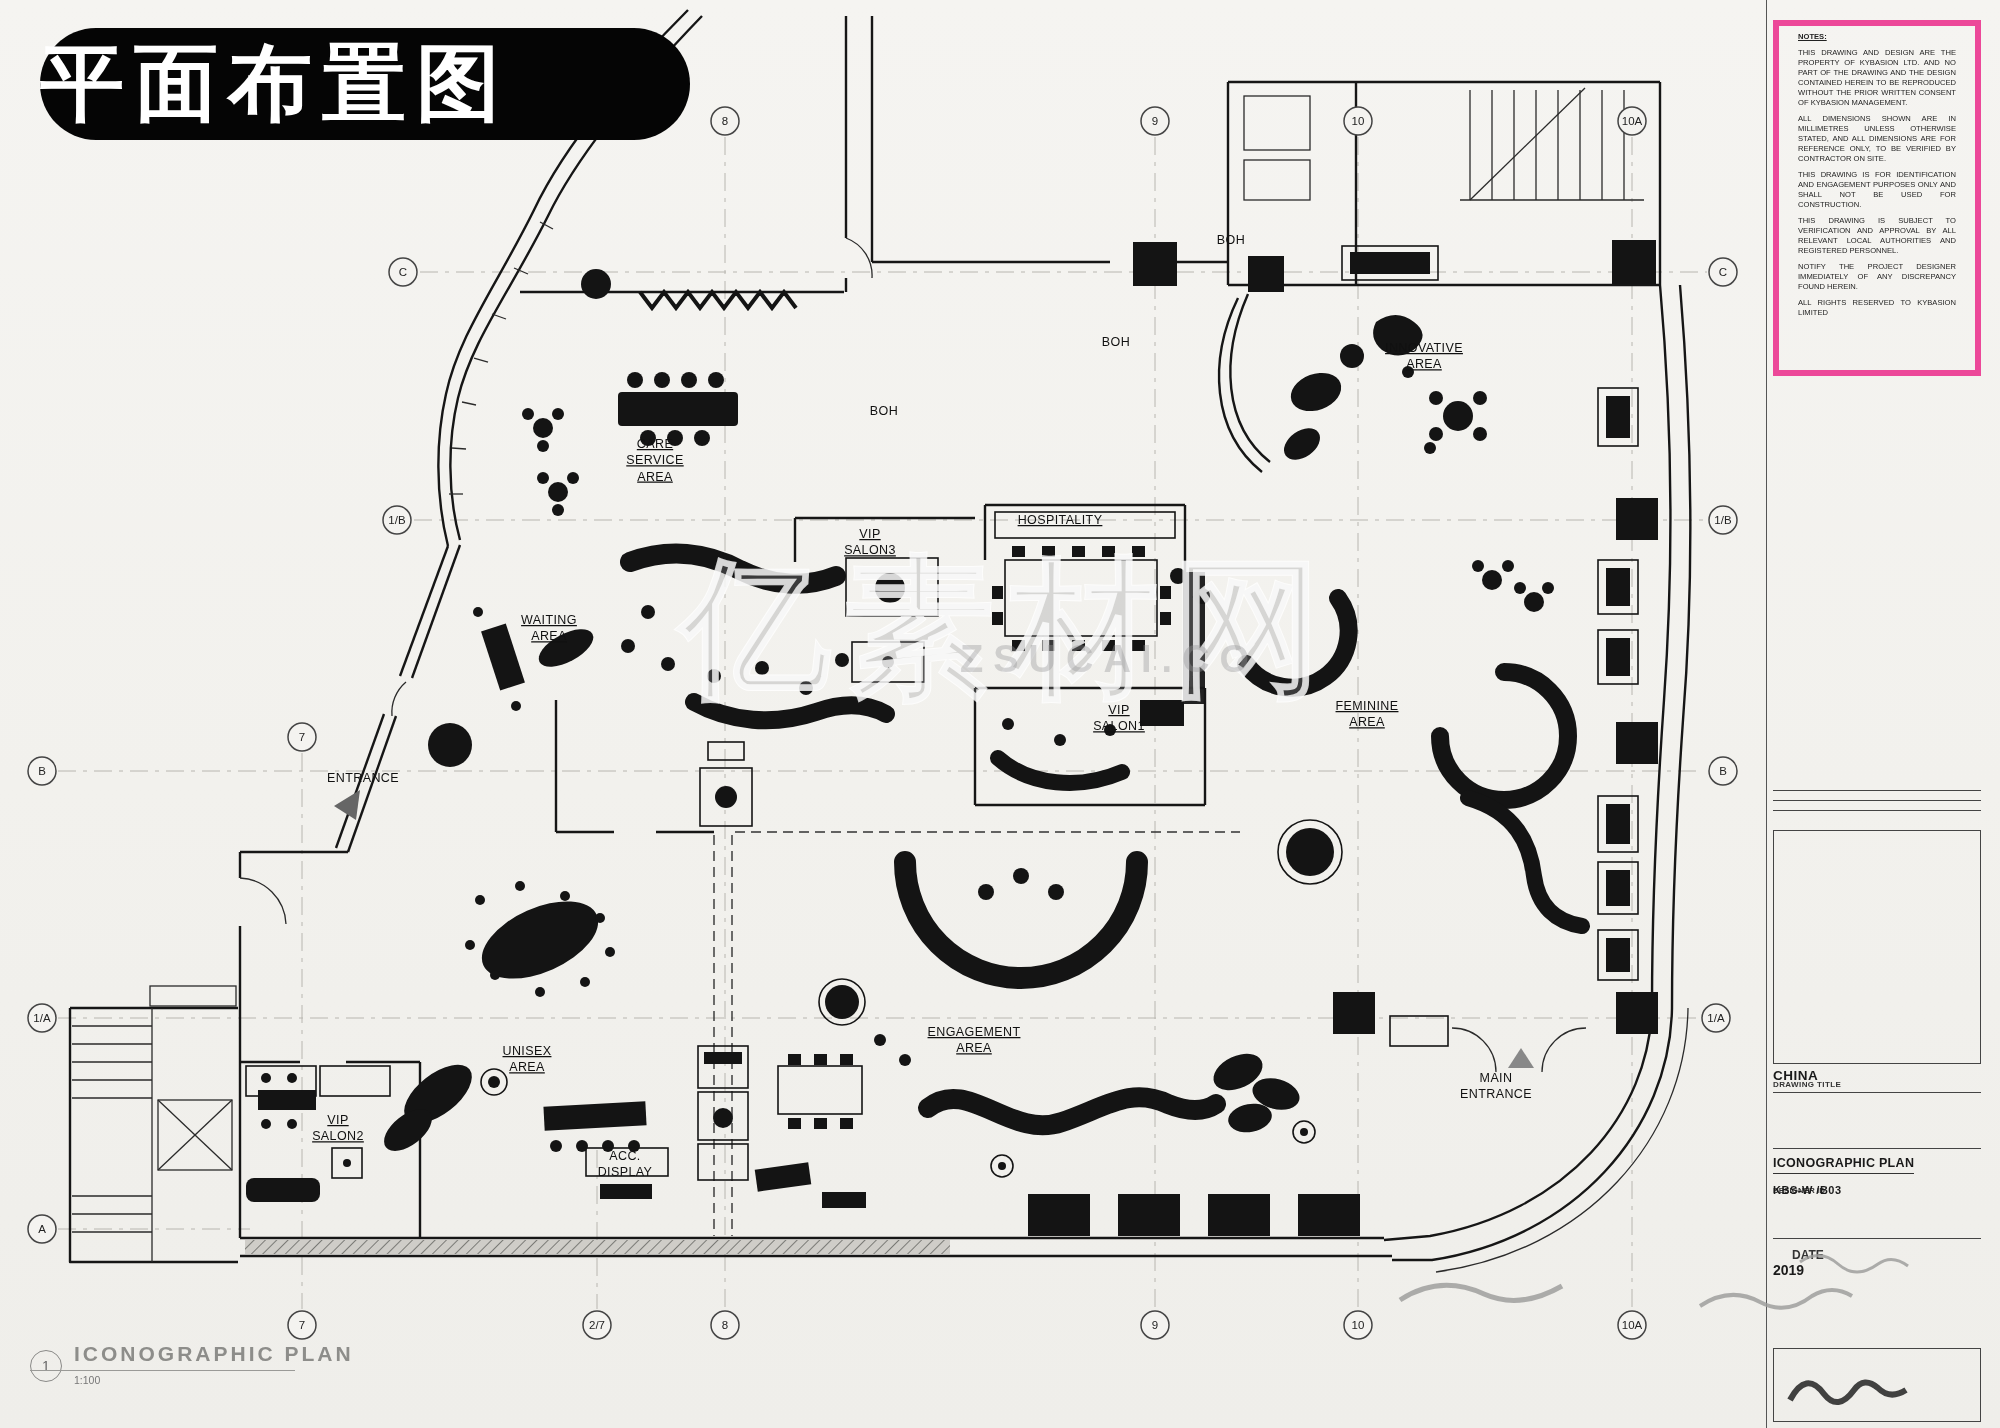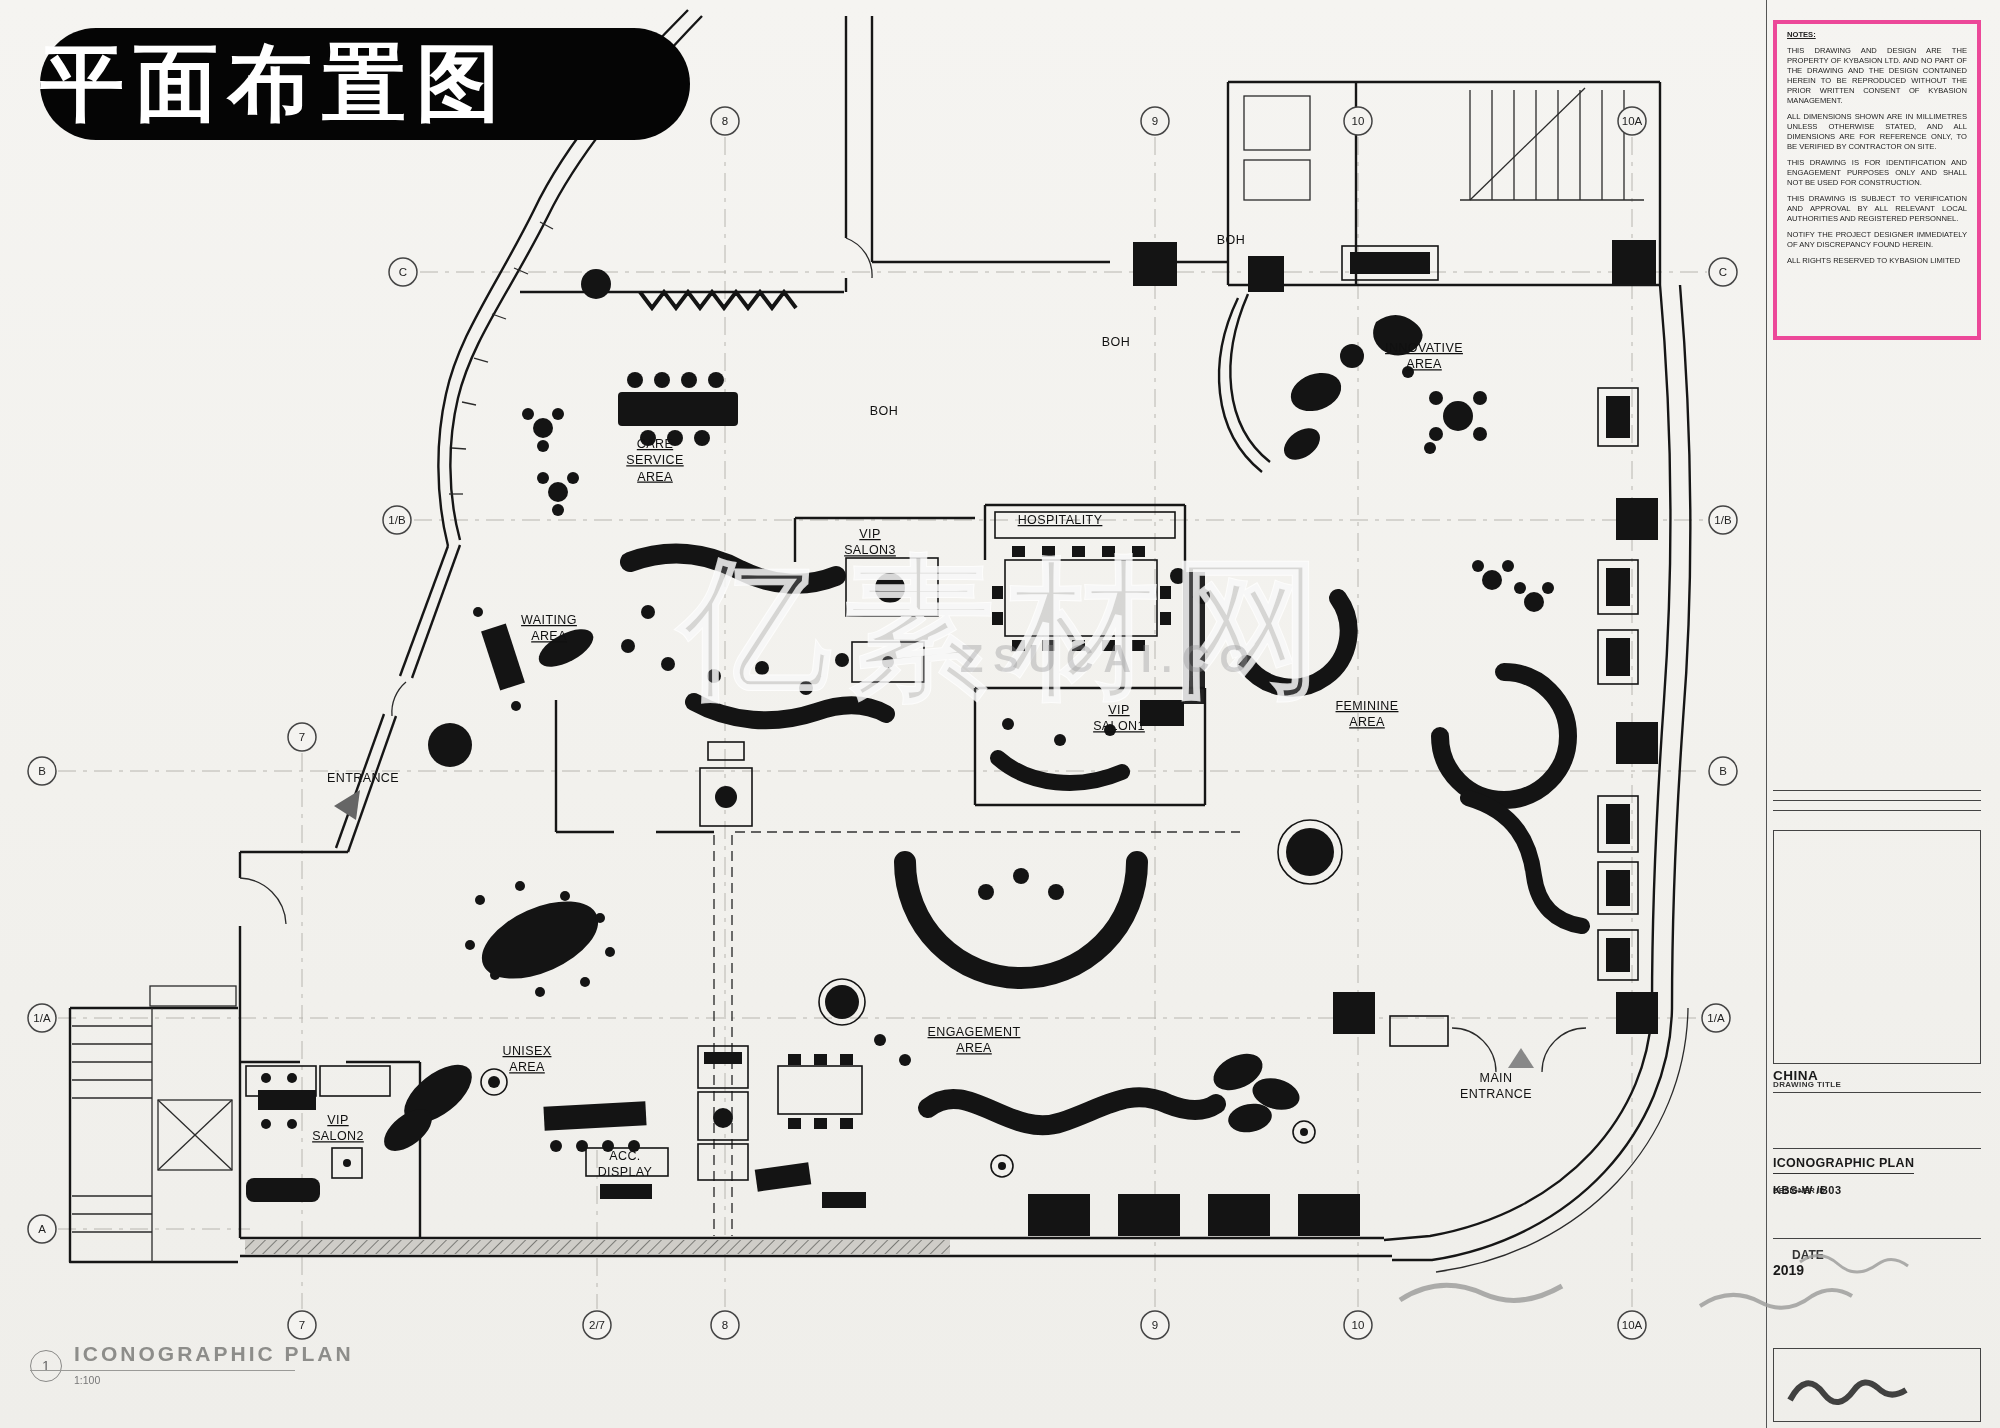--- a/index.html
+++ b/index.html
@@ -25,21 +25,21 @@
   .bub-t{font-size:11.5px;fill:#222;text-anchor:middle;}
   .lbl{font-size:12.5px;fill:#111;text-anchor:middle;letter-spacing:.4px;text-decoration:underline;}
   .lbl-n{font-size:12.5px;fill:#111;text-anchor:middle;letter-spacing:.4px;}
   .wm-cn{font-size:150px;font-weight:bold;fill:rgba(150,150,152,.30);stroke:rgba(255,255,255,.8);stroke-width:2;
          font-family:"DejaVu Sans",sans-serif;letter-spacing:14px;}
   .wm-en{font-size:38px;font-weight:bold;fill:rgba(150,150,152,.38);letter-spacing:10px;}
   .scrib{stroke:#9a9a98;fill:none;opacity:.8;}
   
   .rpanel{left:1766px;top:0;width:222px;height:1428px;border-left:1px solid #555;z-index:2;}
   .rpanel .inner{position:absolute;left:6px;right:8px;}
-  .notes-box{top:20px;height:320px;border:4px solid #ec4899;padding:6px 10px;box-sizing:border-box;background:transparent;}
+  .notes-box{top:20px;height:356px;border:6px solid #ec4899;padding:6px 19px;box-sizing:border-box;background:transparent;}
   .notes-title{font-size:11px;font-weight:bold;text-decoration:underline;margin:0 0 5px 0;}
   .notes-box p{font-size:7.6px;line-height:1.32;margin:0 0 6px 0;text-align:justify;color:#222;}
   .rev-lines{top:790px;height:26px;}
   .rev-lines div{height:1px;background:#444;margin-bottom:9px;}
   .sketch-box{top:830px;height:232px;border:1px solid #444;}
   .tb{left:6px;right:8px;font-weight:bold;}
   .tb-country{top:1068px;font-size:13.5px;letter-spacing:.5px;}
   .tb-line1{top:1092px;height:1px;background:#444;}
   .tb-dtl{top:1080px;font-size:8px;color:#333;letter-spacing:.4px;}
   .tb-line2{top:1148px;height:1px;background:#444;}

